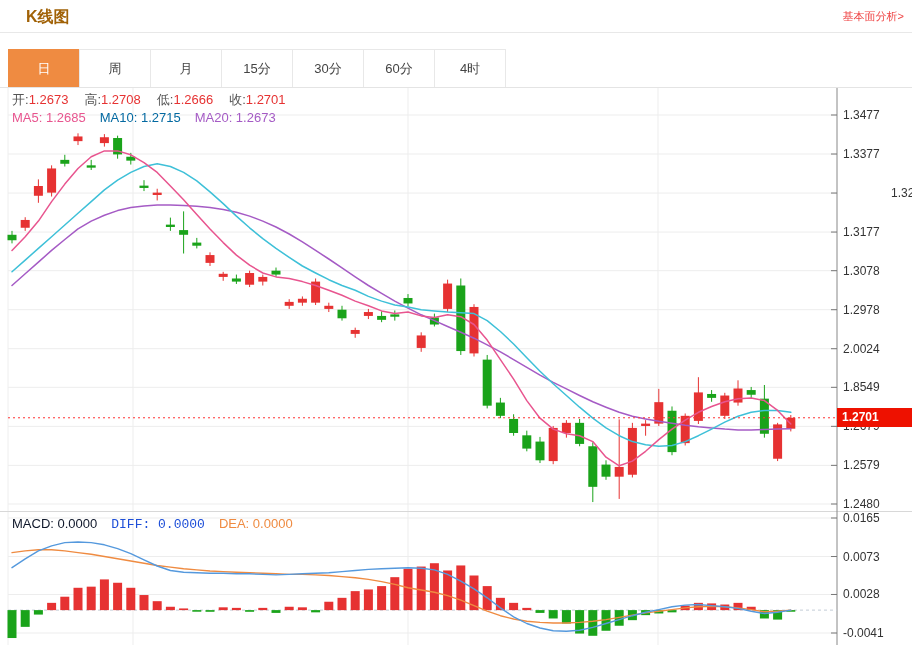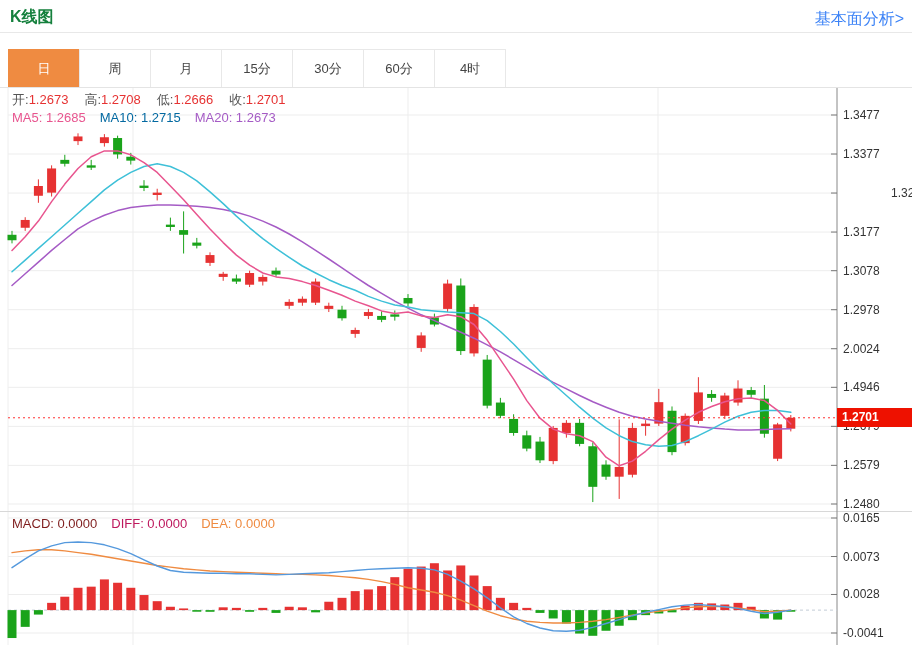--- a/index.html
+++ b/index.html
@@ -1,22 +1,22 @@
 <!DOCTYPE html>
 <html><head>
 <meta charset="utf-8">
 <style>
   html,body{margin:0;padding:0;background:#fff;}
   body{width:912px;height:645px;overflow:hidden;position:relative;
        font-family:"Liberation Sans","DejaVu Sans",sans-serif;}
   #stage{position:absolute;inset:0;width:912px;height:645px;}
   #chart-svg{position:absolute;left:0;top:0;}
   .abs{position:absolute;}
-  #page-title{left:10px;top:7px;font-size:16px;font-weight:bold;color:#15803d;}
-  #fundamental-link{right:8px;top:9px;font-size:16px;color:#3b82f6;cursor:pointer;}
+  #page-title{left:26px;top:7px;font-size:16px;font-weight:bold;color:#a16207;}
+  #fundamental-link{right:8px;top:9px;font-size:11px;color:#ef4444;cursor:pointer;}
   #header-divider{left:0;top:32px;width:912px;height:1px;background:#e8e8e8;}
   #tab-bar{left:8px;top:49px;height:39px;display:flex;}
   .tab{width:70px;height:37px;line-height:37px;text-align:center;font-size:13px;color:#444;
        background:#fff;border:1px solid #e8e8e8;margin-left:-1px;cursor:pointer;box-sizing:content-box;}
   .tab:first-child{margin-left:0;}
   .tab.active{color:#fff;border-color:transparent;}
   #tabbar-bottom{left:0;top:87px;width:912px;height:1px;background:#e4e4e4;}
   #quote-row{left:12px;top:91px;font-size:13px;}
   #quote-row .lab{color:#555;}
   #quote-row .val{margin-right:16px;}
@@ -268,31 +268,31 @@
       <div class="tab">月</div>
       <div class="tab">15分</div>
       <div class="tab">30分</div>
       <div class="tab">60分</div>
       <div class="tab">4时</div>
     </div>
   <div class="abs" id="tabbar-bottom"></div>
 
   <div class="abs" id="quote-row"><span><span class="lab">开:</span><span class="val" style="color: rgb(230, 50, 50);">1.2673</span></span><span><span class="lab">高:</span><span class="val" style="color: rgb(230, 50, 50);">1.2708</span></span><span><span class="lab">低:</span><span class="val" style="color: rgb(230, 50, 50);">1.2666</span></span><span><span class="lab">收:</span><span class="val" style="color: rgb(230, 50, 50);">1.2701</span></span></div>
   <div class="abs" id="ma-row"><span style="color: rgb(232, 85, 143);">MA5: 1.2685</span><span style="color: #0369a1;">MA10: 1.2715</span><span style="color: rgb(165, 91, 197);">MA20: 1.2673</span></div>
-  <div class="abs" id="macd-row"><span style="color: #7f1d1d;">MACD: 0.0000</span><span style="color: #be185d;">DIFF: 0.0000</span><span style="color: rgb(239, 139, 65);">DEA: 0.0000</span></div>
+  <div class="abs" id="macd-row"><span style="color: #0f172a;">MACD: 0.0000</span><span style="color: #1d4ed8; font-family: Liberation Mono, monospace;">DIFF: 0.0000</span><span style="color: rgb(239, 139, 65);">DEA: 0.0000</span></div>
 
   <div id="axis-labels">
       <div class="ylab" style="top: 108px;">1.3477</div>
       <div class="ylab" style="top: 147.017px;">1.3377</div>
       <div class="ylab" style="top: 186.034px; margin-left: 48px;">1.3277</div>
       <div class="ylab" style="top: 225.051px;">1.3177</div>
       <div class="ylab" style="top: 263.678px;">1.3078</div>
       <div class="ylab" style="top: 302.695px;">1.2978</div>
       <div class="ylab" style="top: 341.712px;">2.0024</div>
-      <div class="ylab" style="top: 380.339px;">1.4946</div>
+      <div class="ylab" style="top: 380.339px;">1.8549</div>
       <div class="ylab" style="top: 419.356px;">1.2679</div>
       <div class="ylab" style="top: 458.373px; text-align: right;">1.2579</div>
       <div class="ylab" style="top: 497px;">1.2480</div>
       <div class="ylab" style="top: 511px;">0.0165</div>
       <div class="ylab" style="top: 549.519px;">0.0073</div>
       <div class="ylab" style="top: 587.481px;">0.0028</div>
       <div class="ylab" style="top: 626px;">-0.0041</div>
     </div>
 
   <div class="abs" id="price-badge" style="background: rgb(238, 17, 0); top: 408.272px;">1.2701</div>

